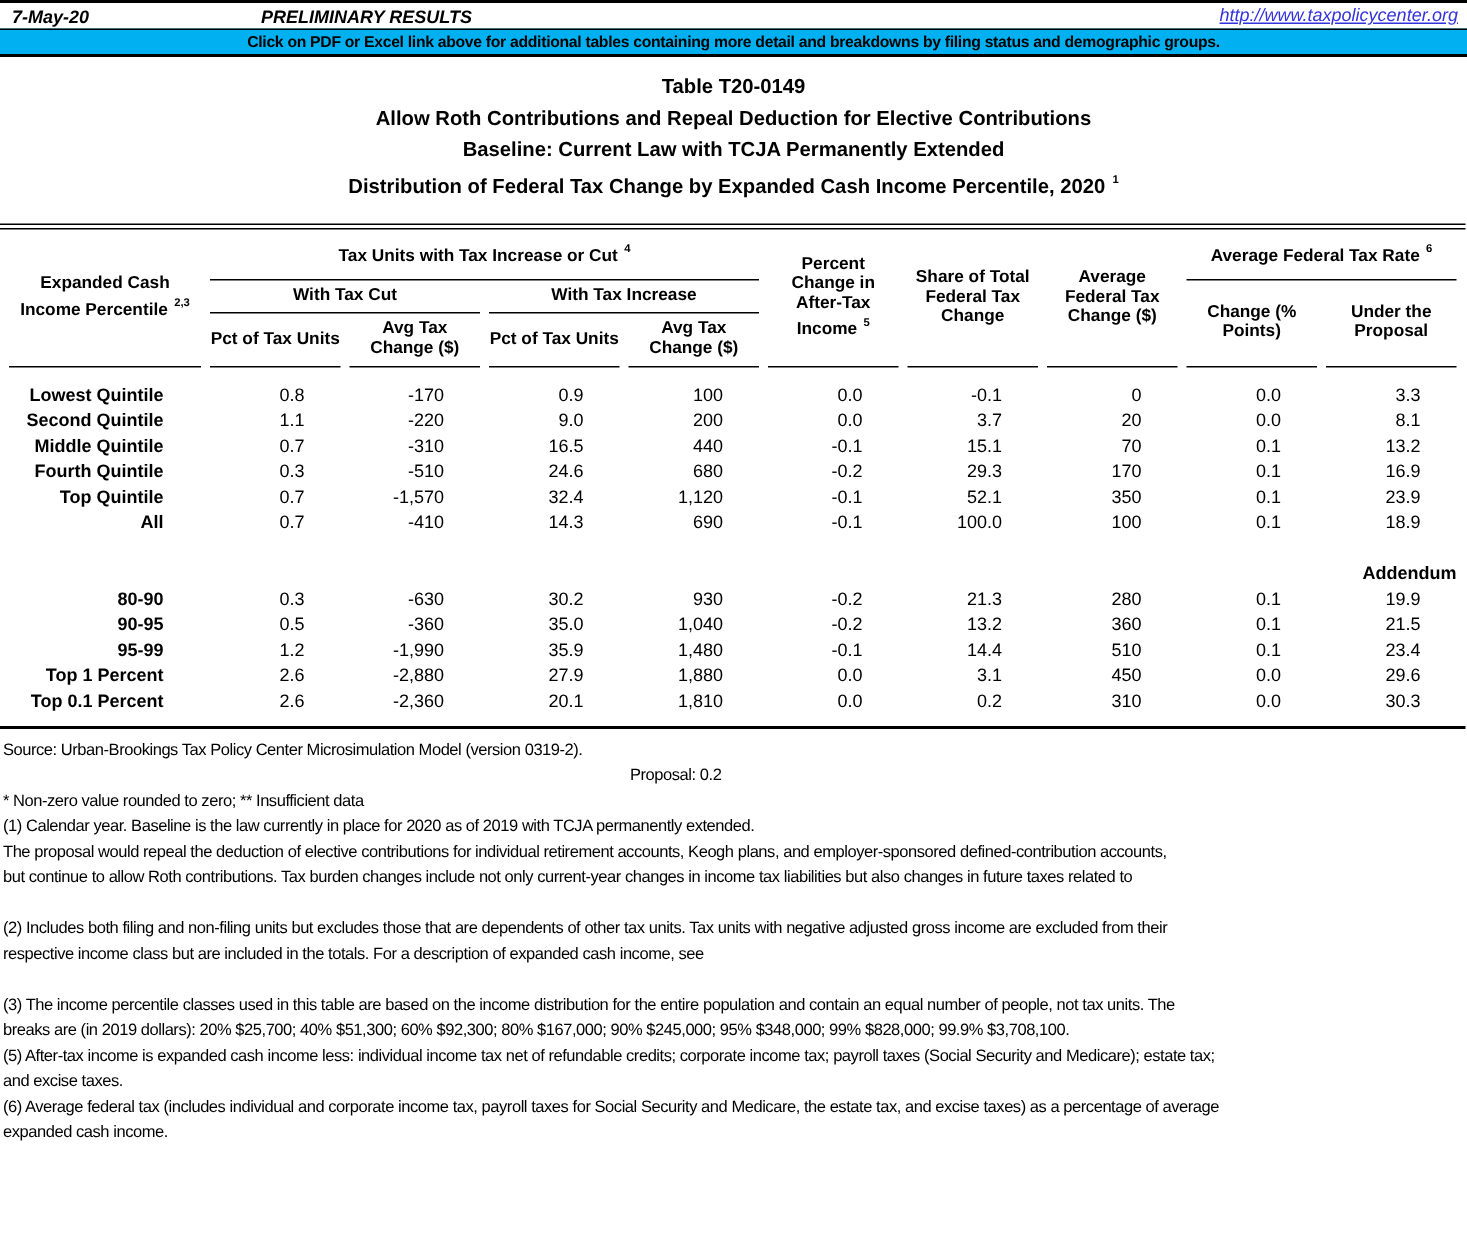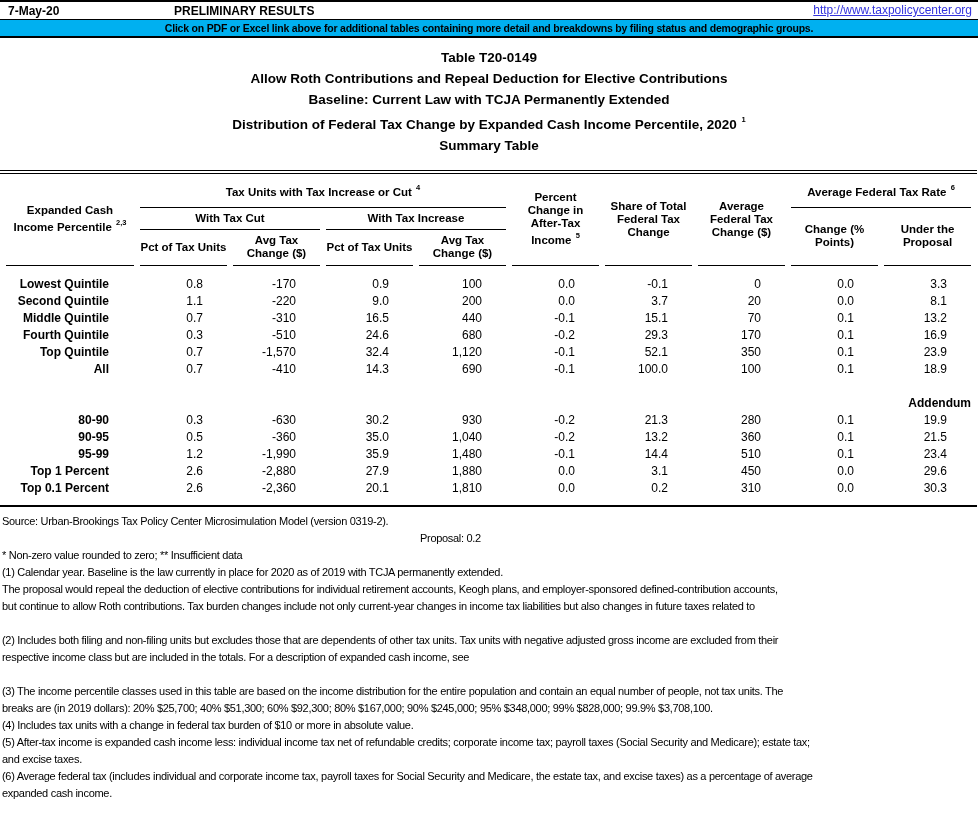--- a/index.html
+++ b/index.html
@@ -7,21 +7,21 @@
     position:relative;
     width:978px;height:824px;
     background:#fff;
     font-family:"Liberation Sans",sans-serif;
     color:#000;
     overflow:hidden;
     border-top:2px solid #000;
     box-sizing:border-box;
   }
   
-  .topbar{position:relative;height:17px;}
+  .topbar{position:relative;height:17px;font-style:italic;}
   .topbar .date{position:absolute;left:8px;top:2px;font-size:12px;font-weight:bold;}
   .topbar .prelim{position:absolute;left:140px;top:2px;font-size:12px;font-weight:bold;padding-left:34px;}
   .topbar .url{position:absolute;right:6px;top:1px;font-size:12px;color:#3333DD;text-decoration:underline;cursor:pointer;}
   
   .banner{
     height:16px;background:#00B0F0;
     border-top:1px solid #000;border-bottom:2px solid #000;
     text-align:center;font-size:10.5px;font-weight:bold;line-height:16px;letter-spacing:-0.2px;
   }
   
@@ -67,21 +67,20 @@
 
   <div class="banner">
     <span>Click on PDF or Excel link above for additional tables containing more detail and breakdowns by filing status and demographic groups.</span>
   </div>
 
   <div class="titles">
     <div>Table T20-0149</div>
     <div>Allow Roth Contributions and Repeal Deduction for Elective Contributions</div>
     <div>Baseline: Current Law with TCJA Permanently Extended</div>
     <div><span>Distribution of Federal Tax Change by Expanded Cash Income Percentile, 2020</span> <sup>1</sup></div>
-    <div>Summary Table</div>
   </div>
 
   <table class="summary">
     <colgroup>
       <col style="width:128px">
         <col style="width:87px">
         <col style="width:87px">
         <col style="width:87px">
         <col style="width:87px">
       <col style="width:87px">
@@ -278,20 +277,19 @@
     <div class="note-line">
       
     </div>
     <div class="note-line">(2) Includes both filing and non-filing units but excludes those that are dependents of other tax units. Tax units with negative adjusted gross income are excluded from their</div>
     <div class="note-line">respective income class but are included in the totals. For a description of expanded cash income, see</div>
     <div class="note-line">
       
     </div>
     <div class="note-line">(3) The income percentile classes used in this table are based on the income distribution for the entire population and contain an equal number of people, not tax units. The</div>
     <div class="note-line">breaks are (in 2019 dollars): 20% $25,700; 40% $51,300; 60% $92,300; 80% $167,000; 90% $245,000; 95% $348,000; 99% $828,000; 99.9% $3,708,100.</div>
-    <div class="note-line">(4) Includes tax units with a change in federal tax burden of $10 or more in absolute value.</div>
     <div class="note-line">(5) After-tax income is expanded cash income less: individual income tax net of refundable credits; corporate income tax; payroll taxes (Social Security and Medicare); estate tax;</div>
     <div class="note-line">and excise taxes.</div>
     <div class="note-line">(6) Average federal tax (includes individual and corporate income tax, payroll taxes for Social Security and Medicare, the estate tax, and excise taxes) as a percentage of average</div>
     <div class="note-line">expanded cash income.</div>
   </div>
 
 </div>
 
 </body></html>

